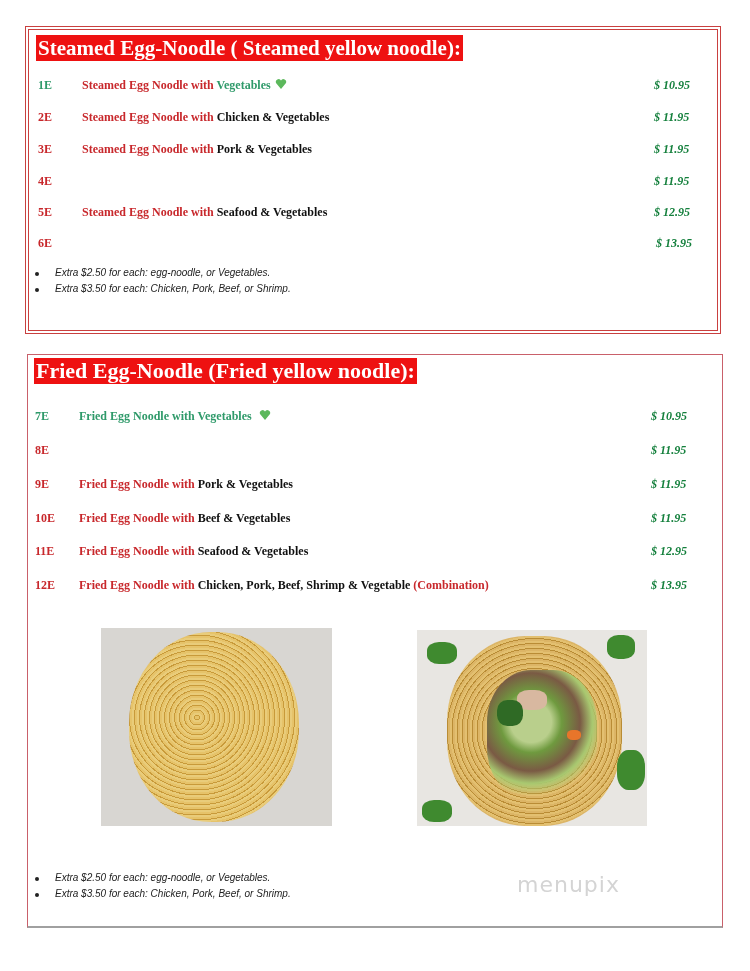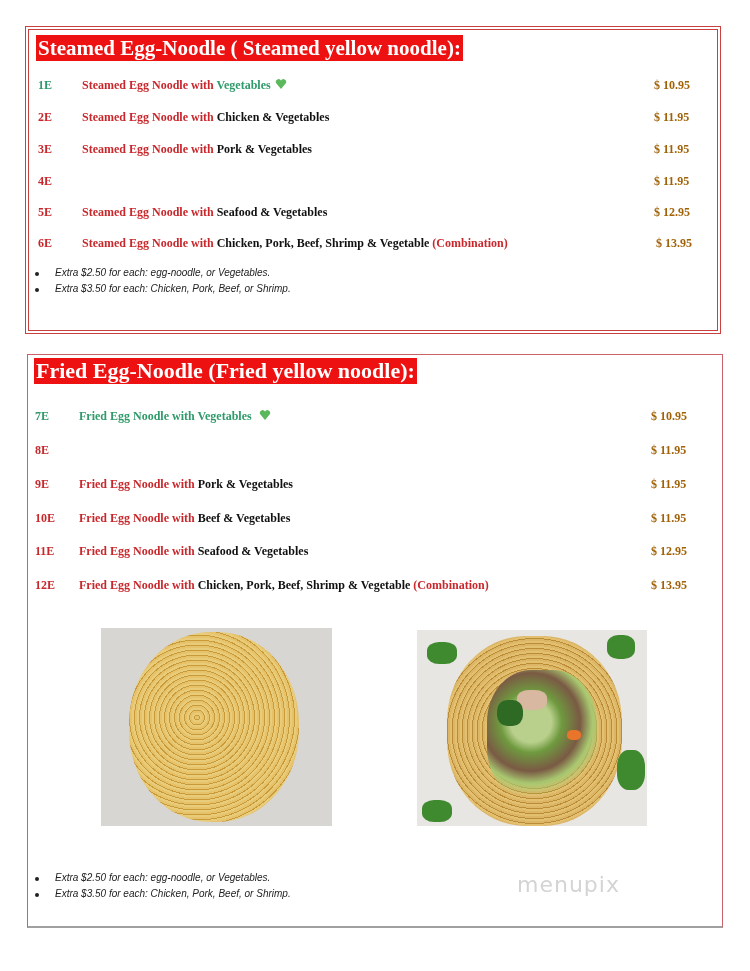--- a/index.html
+++ b/index.html
@@ -22,21 +22,21 @@
   .section-title {
     position: absolute; background: #ee1111; color: #ffffff; font-weight: bold;
     font-size: 21px; line-height: 26px; padding: 0 2px; white-space: nowrap;
   }
   .row {
     position: absolute; left: 0; right: 0; height: 20px; font-weight: bold; font-size: 12px;
     line-height: 20px; white-space: nowrap;
   }
   .code { position: absolute; }
   .desc { position: absolute; }
-  .price { position: absolute; color: #a16207; }
+  .price { position: absolute; color: #15803d; font-style: italic; }
   .red { color: #c8282c; }
   .green { color: #2f9a6a; }
   .black { color: #111111; }
   .combo { color: #c8282c; }
   .heart {
     display: inline-block; width: 12px; height: 12px; margin-left: 4px; vertical-align: -1px;
   }
   .notes {
     position: absolute; font-family: "Liberation Sans", "DejaVu Sans", sans-serif; font-style: italic;
     font-size: 10px; color: #222; line-height: 16px;
@@ -99,21 +99,20 @@
     <span class="code red" style="left:38px;">4E</span>
     <span class="price" style="left:654px;">$ 11.95</span>
   </div>
   <div class="row" style="top:202px;">
     <span class="code red" style="left:38px;">5E</span>
     <span class="desc" style="left:82px;"><span class="red">Steamed Egg Noodle with </span><span class="black">Seafood &amp; Vegetables</span></span>
     <span class="price" style="left:654px;">$ 12.95</span>
   </div>
   <div class="row" style="top:233px;">
     <span class="code red" style="left:38px;">6E</span>
-    <span class="desc" style="left:82px;"><span class="red">Steamed Egg Noodle with </span><span class="black"> Chicken, Pork, Beef, Shrimp &amp; Vegetable </span><span class="combo">(Combination)</span></span>
     <span class="price" style="left:656px;">$ 13.95</span>
   </div>
 </div>
 
 <div class="notes" style="left:31px; top:265px;">
   <div class="note">Extra $2.50 for each:  egg-noodle, or Vegetables.</div>
   <div class="note">Extra $3.50 for each:  Chicken, Pork, Beef, or Shrimp.</div>
 </div>
 
 <div class="box2"></div>

